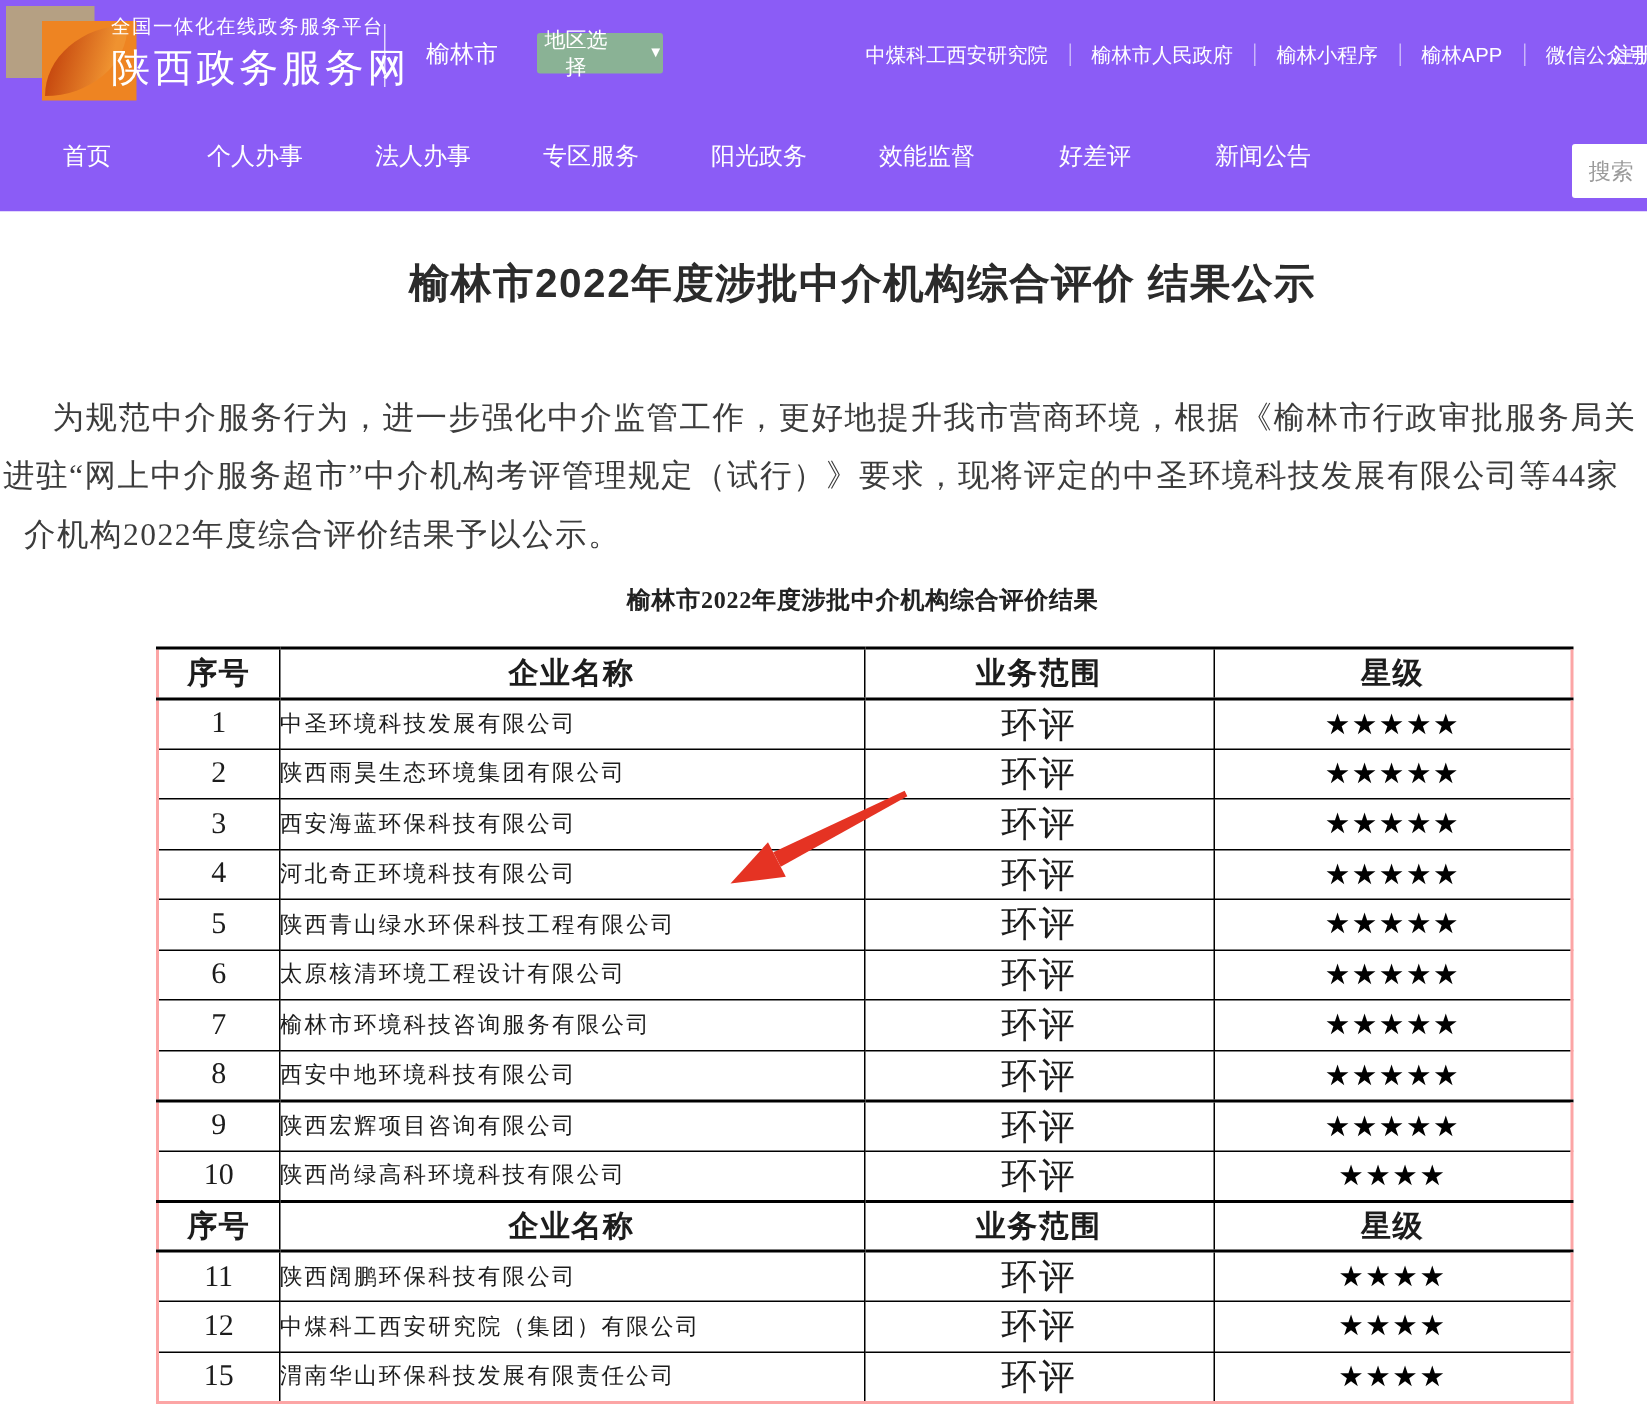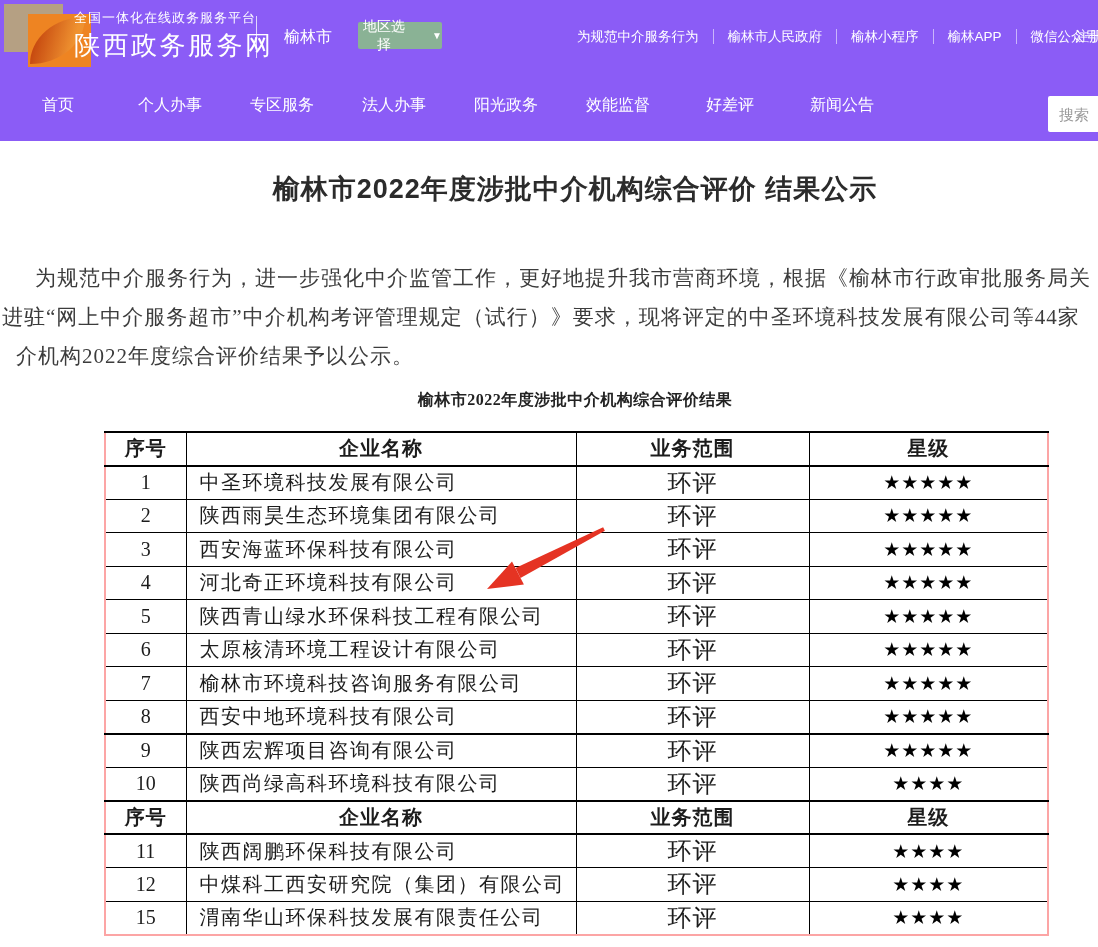--- a/index.html
+++ b/index.html
@@ -109,21 +109,21 @@
   .etable col.c-scope { width: 233px; }
   .etable col.c-stars { width: 239px; }
   .etable th, .etable td {
     border: 1px solid #000; height: 33.5px; padding: 0; overflow: hidden;
     color: #1c1c1c;
   }
   .etable th { font-size: 20px; font-weight: 700; text-align: center; letter-spacing: 1px; }
   .hrow th { border-top-width: 2px; border-bottom-width: 2px; }
   tbody tr:nth-child(10) td { border-top-width: 2px; }
   td.no    { text-align: center; font-size: 20px; }
-  td.name  { text-align: left; padding-left: 13px; font-size: 20px; letter-spacing: 1.5px; white-space: nowrap; }
+  td.name  { text-align: left; font-size: 15px; letter-spacing: 1.5px; white-space: nowrap; }
   td.scope { text-align: center; font-size: 24px; letter-spacing: 1px; }
   td.stars { text-align: center; font-size: 19px; letter-spacing: 1px; color: #000; }
 
   
   .arrow-overlay {
     position: absolute; left: 0; top: 0; width: 1098px; height: 947px;
     pointer-events: none; z-index: 5;
   }
 </style>
 </head>
@@ -142,37 +142,37 @@
       <div class="brand-small">全国一体化在线政务服务平台</div>
       <div class="brand-large">陕西政务服务网</div>
     </div>
     <div class="v-divider"></div>
     <div class="city">榆林市</div>
     <button class="region-btn">
       <span>地区选择</span>
       <span class="caret">▼</span>
     </button>
     <nav class="top-links">
-        <a class="top-link">为规范中介服务行为</a>
+        <a class="top-link">中煤科工西安研究院</a>
         <span class="sep"></span>
         <a class="top-link">榆林市人民政府</a>
         <span class="sep"></span>
         <a class="top-link">榆林小程序</a>
         <span class="sep"></span>
         <a class="top-link">榆林APP</a>
         <span class="sep"></span>
         <a class="top-link">微信公众号</a>
       </nav>
     <a class="register">注册</a>
 
     <nav class="mainnav">
         <a class="nav-item">首页</a>
         <a class="nav-item">个人办事</a>
+        <a class="nav-item">法人办事</a>
         <a class="nav-item">专区服务</a>
-        <a class="nav-item">法人办事</a>
         <a class="nav-item">阳光政务</a>
         <a class="nav-item">效能监督</a>
         <a class="nav-item">好差评</a>
         <a class="nav-item">新闻公告</a>
       </nav>
     <input class="search" type="text" placeholder="搜索" style="">
   </header>
 
   <main class="content">
     <h1 class="art-title">榆林市2022年度涉批中介机构综合评价 结果公示</h1>

